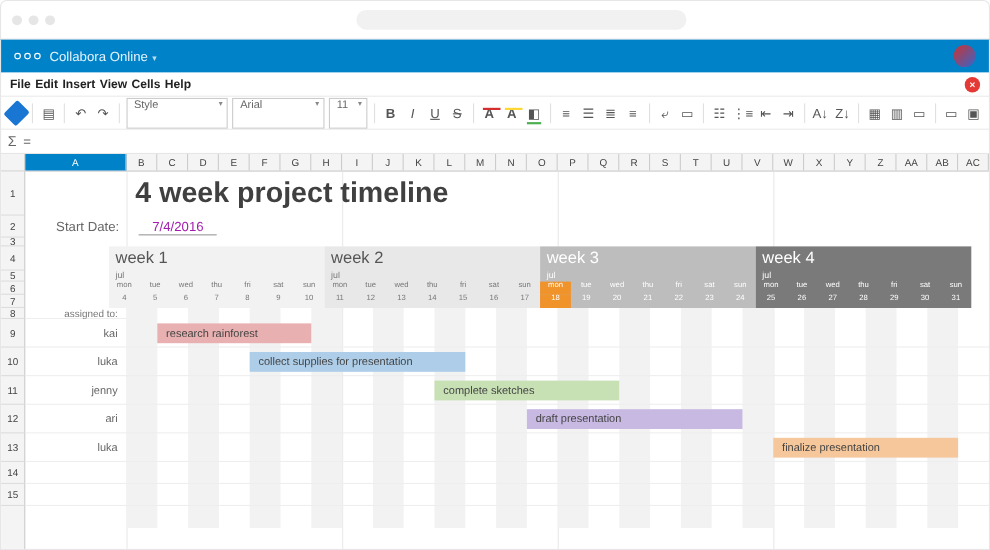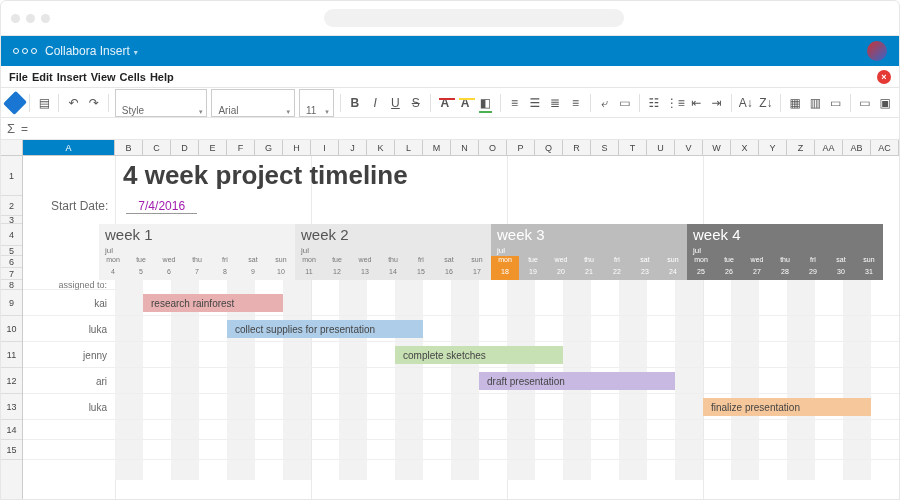--- a/index.html
+++ b/index.html
@@ -19,21 +19,21 @@
   .avatar { width:20px; height:20px; border-radius:50%; background:linear-gradient(135deg,#c33,#36c); margin-left:auto;}
   
   .menu-bar { height:22px; background:#fff; border:1px solid #e6e6e6; border-top:none; display:flex; align-items:center; padding:0 8px; gap:4px; font-size:11px; font-weight:600;}
   .menu-item { font-weight:600; color:#222;}
   .close-x { margin-left:auto; width:14px;height:14px;border-radius:50%;background:#e53935;color:#fff;display:flex;align-items:center;justify-content:center;font-size:9px;}
   
   .toolbar { height:30px; background:#fff; border:1px solid #e6e6e6; border-top:none; display:flex; align-items:center; padding:0 6px; gap:4px; color:#555;}
   .diamond { width:18px;height:18px; transform:rotate(45deg); background:#1976d2; border-radius:2px;}
   .tb-btn { width:18px; height:18px; display:flex; align-items:center; justify-content:center; font-size:12px; color:#555; }
   .tb-sep { width:1px; height:18px; background:#e0e0e0; margin:0 2px;}
-  .tb-select { height:28px; border:1px solid #ccc; background:#fff; display:flex; align-items:flex-end; padding:0 16px 0 6px; font-size:10px; color:#666; position:relative; }
+  .tb-select { height:28px; border:1px solid #ccc; background:#fff; display:flex; align-items:flex-start; padding:0 16px 0 6px; font-size:10px; color:#666; position:relative; }
   .tb-select::after{ content:"▾"; position:absolute; right:4px; font-size:7px; color:#888;}
   .sel-style{ width:100px;} .sel-font{ width:90px;} .sel-size{ width:36px;}
   .bold{font-weight:700;} .ital{font-style:italic;} .uline{text-decoration:underline;} .strike{text-decoration:line-through;}
   .color-A{ position:relative; font-weight:600;}
   .color-A .bar{ position:absolute; left:2px; right:2px; bottom:-1px; height:2px;}
   
   .formula-bar { height:22px; background:#fff; border:1px solid #e6e6e6; border-top:none; display:flex; align-items:center; padding:0 6px; gap:6px; color:#666;}
   .sigma{ font-size:13px;} .eq{ font-size:12px;}
   .formula-input{ flex:1; height:16px; border:none;}
   
@@ -90,21 +90,21 @@
   <div class="chrome-url"></div>
   <div class="chrome-spacer"></div>
 </div>
 
 <div class="app-bar">
   <span class="nc-logo">
       <span></span>
       <span></span>
       <span></span>
     </span>
-  <span class="app-title dropdown-caret">Collabora Insert</span>
+  <span class="app-title dropdown-caret">Collabora Online</span>
   <div class="avatar"></div>
 </div>
 
 <div class="menu-bar">
   <span class="menu-item">File</span>
   <span class="menu-item">Edit</span>
   <span class="menu-item">Insert</span>
   <span class="menu-item">View</span>
   <span class="menu-item">Cells</span>
   <span class="menu-item">Help</span>

